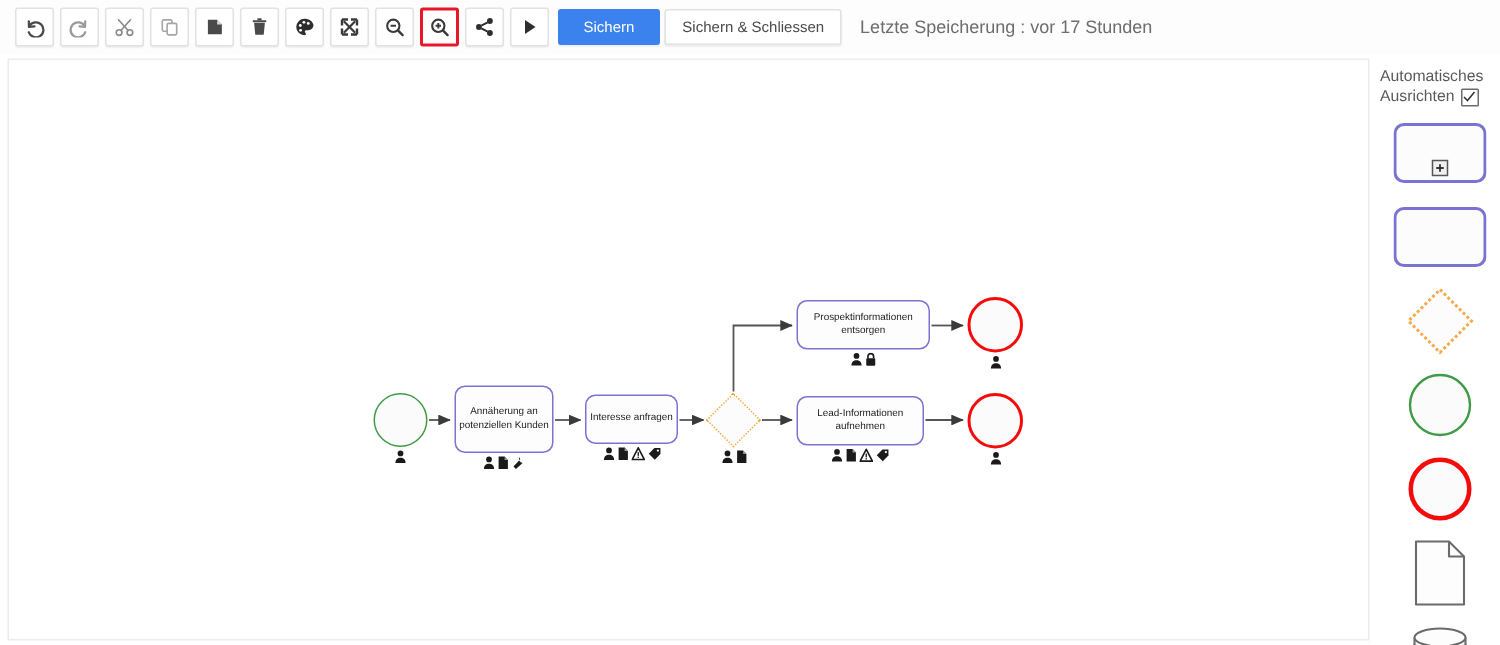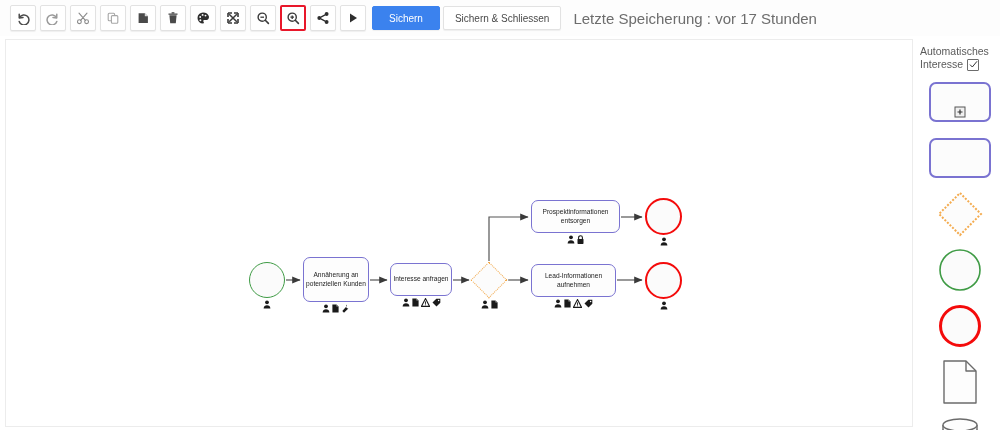--- a/index.html
+++ b/index.html
@@ -53,21 +53,21 @@
     box-shadow: 0 1px 1px rgba(0,0,0,.06);
   }
   .txtbtn.primary {
     background: #3b82ee;
     border-color: #3b82ee;
     color: #ffffff;
     font-weight: 500;
     padding: 0 16px;
   }
   #save-status {
-    font-size: 15px;
+    font-size: 12px;
     color: #6d6d6d;
     margin-left: 9px;
     white-space: nowrap;
   }
 
   
   #canvas {
     position: absolute;
     left: 5px; top: 39px;
     width: 908px; height: 388px;
@@ -374,21 +374,21 @@
             </svg>
           </div>
         </div>
       </div>
   </div>
 
   <div id="palette">
     <div id="align-label">
       <div>Automatisches</div>
       <div id="align-row">
-        <span>Interesse</span>
+        <span>Ausrichten</span>
         <span class="checkbox">
           <svg width="9" height="9" viewBox="0 0 9 9">
             <path d="M1,4.6 L3.3,7 L8,1.3" stroke="#333" stroke-width="1" fill="none"></path>
           </svg>
         </span>
       </div>
     </div>
     <div id="palette-shapes">
         <div class="pal-item">
           <svg width="62" height="40" viewBox="0 0 62 40">

